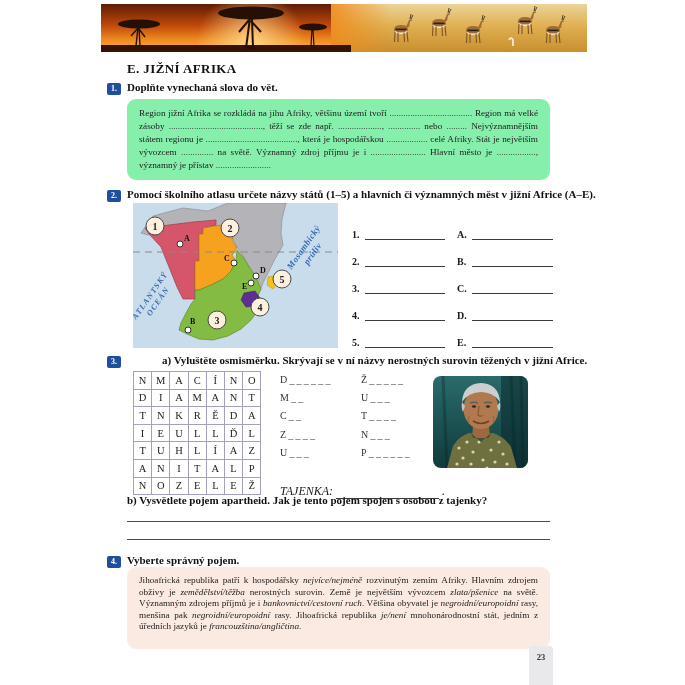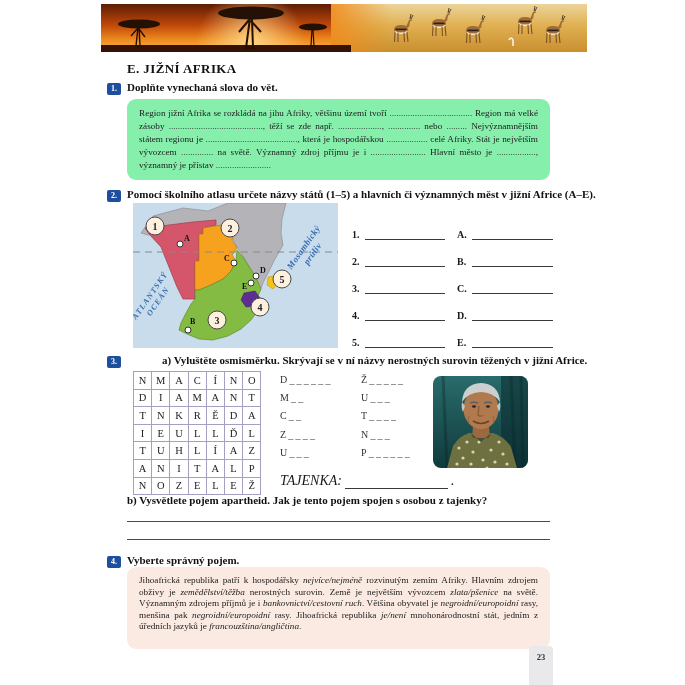--- a/index.html
+++ b/index.html
@@ -35,21 +35,21 @@
   .ws{left:133px;top:371px;display:grid;grid-template-columns:repeat(7,17.2px);
       grid-auto-rows:16.6px;border:1px solid #a5a0c2;background:#a5a0c2;grid-gap:1px;}
   .ws-cell{background:#fff;display:flex;align-items:center;justify-content:center;
            font-size:10.5px;color:#222;}
 
   .hints{width:80px;font-size:10px;color:#333;}
   .hints-left{left:280px;top:374px;}
   .hints-right{left:361px;top:374px;}
   .hint{height:18.2px;letter-spacing:2.2px;}
 
-  .tajenka{left:280px;top:473px;font-size:14px;font-style:italic;display:flex;align-items:flex-end;}
+  .tajenka{left:280px;top:484px;font-size:12px;font-style:italic;display:flex;align-items:flex-end;}
   .tajenka .tline{display:inline-block;width:103px;border-bottom:1px solid #3a3a3a;height:11px;margin:0 3px;}
 
   .photo{left:433px;top:376px;width:95px;height:92px;border-radius:8px;overflow:hidden;}
 
   .headb{left:127px;top:494px;}
   .rule{left:127px;width:423px;border-bottom:1px solid #4a4a4a;height:0;}
 
   
   .box4{left:127px;top:567px;width:399px;min-height:66px;background:#fbeae1;border-radius:9px;
         padding:8px 12px;font-size:9.2px;line-height:11.6px;text-align:justify;color:#222;}

